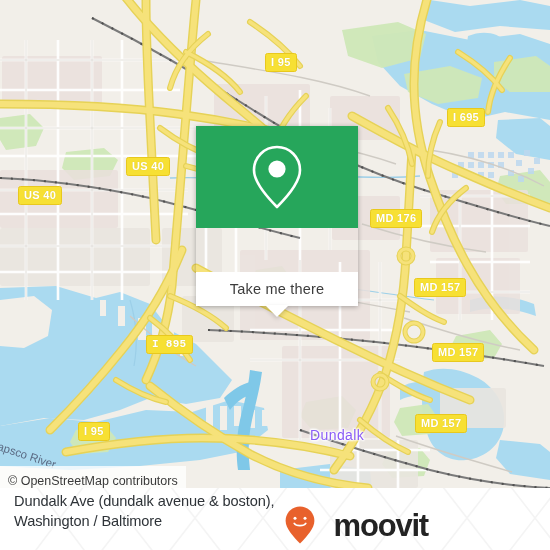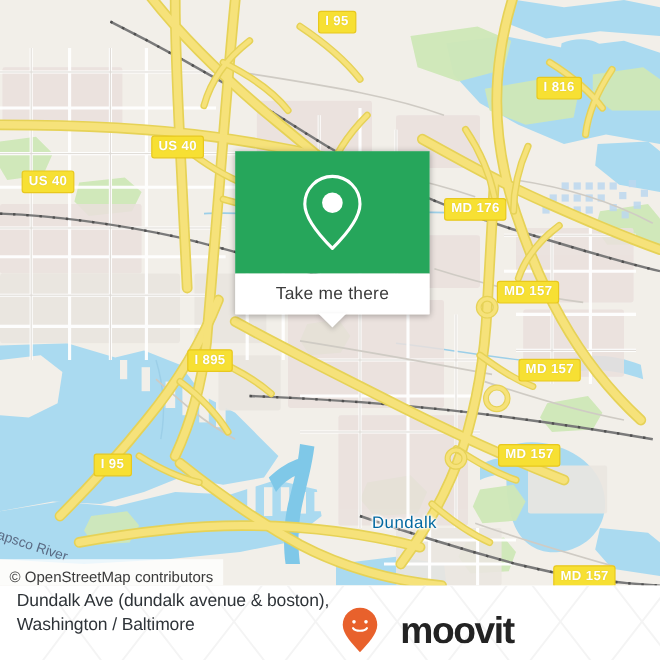--- a/index.html
+++ b/index.html
@@ -49,24 +49,25 @@
     color: #ffffff;
     font-family: "Liberation Sans", sans-serif;
     font-weight: bold;
     font-size: 11px;
     line-height: 14px;
     padding: 1px 5px 2px 5px;
     letter-spacing: 0.3px;
     white-space: nowrap;
     text-shadow: 0 0 1px rgba(120,100,0,0.25);
     box-sizing: border-box;
+    margin-top: 44px;
   }
   .place-label {
     position: absolute;
-    color: #0369a1;
+    color: #8b5cf6;
     font-family: "Liberation Sans", sans-serif;
     font-size: 14px;
     letter-spacing: 0.4px;
     white-space: nowrap;
     text-shadow:
        1px 0 2px #fff, -1px 0 2px #fff, 0 1px 2px #fff, 0 -1px 2px #fff,
        1px 1px 2px #fff, -1px -1px 2px #fff;
   }
   .river-label {
     position: absolute;
@@ -93,20 +94,21 @@
     display: flex;
     align-items: center;
     justify-content: center;
   }
   #popup-white {
     background: #ffffff;
     height: 34px;
     display: flex;
     align-items: center;
     justify-content: center;
+    margin-top: 44px;
   }
   #popup-cta-label {
     color: #3c3c3c;
     font-family: "Liberation Sans", sans-serif;
     font-size: 14.5px;
     letter-spacing: 0.2px;
   }
   #popup-tail {
     position: absolute;
     left: 50%;
@@ -487,29 +489,29 @@
         </g>
         <g fill="none" stroke="#f6e27a" stroke-width="3">
           <circle cx="414" cy="332" r="9"></circle>
           <circle cx="406" cy="256" r="7"></circle>
           <circle cx="380" cy="382" r="7"></circle>
         </g>
       </g>
     </svg>
 
     <div class="shield" style="left:265px; top:9px;">I 95</div>
-    <div class="shield" style="left:447px; top:64px;">I 816</div>
+    <div class="shield" style="left:447px; top:64px;">I 695</div>
     <div class="shield" style="left:126px; top:113px;">US 40</div>
     <div class="shield" style="left:18px; top:142px;">US 40</div>
     <div class="shield" style="left:370px; top:165px;">MD 176</div>
     <div class="shield" style="left:414px; top:234px;">MD 157</div>
     <div class="shield" style="left:432px; top:299px;">MD 157</div>
     <div class="shield" style="left:415px; top:370px;">MD 157</div>
     <div class="shield" style="left:461px; top:471px;">MD 157</div>
-    <div class="shield" style="left:156px; top:291px;">I 895</div>
+    <div class="shield" style="left:146px; top:291px;font-family:Liberation Mono, monospace;">I 895</div>
     <div class="shield" style="left:78px; top:378px;">I 95</div>
 
     <div class="place-label" style="left:310px; top:427px;">Dundalk</div>
 
     <div class="river-label" style="left:-2px; top:440px; transform: rotate(18deg);">apsco River</div>
 
     <div id="popup-card">
       <div id="popup-green">
         <svg width="56" height="68" viewBox="0 0 56 68">
           <path d="M28,4 C15.3,4 5,14.3 5,27 C5,38 16,52 28,64 C40,52 51,38 51,27 C51,14.3 40.7,4 28,4 Z" fill="none" stroke="#ffffff" stroke-width="2.6" stroke-linejoin="round"></path>

